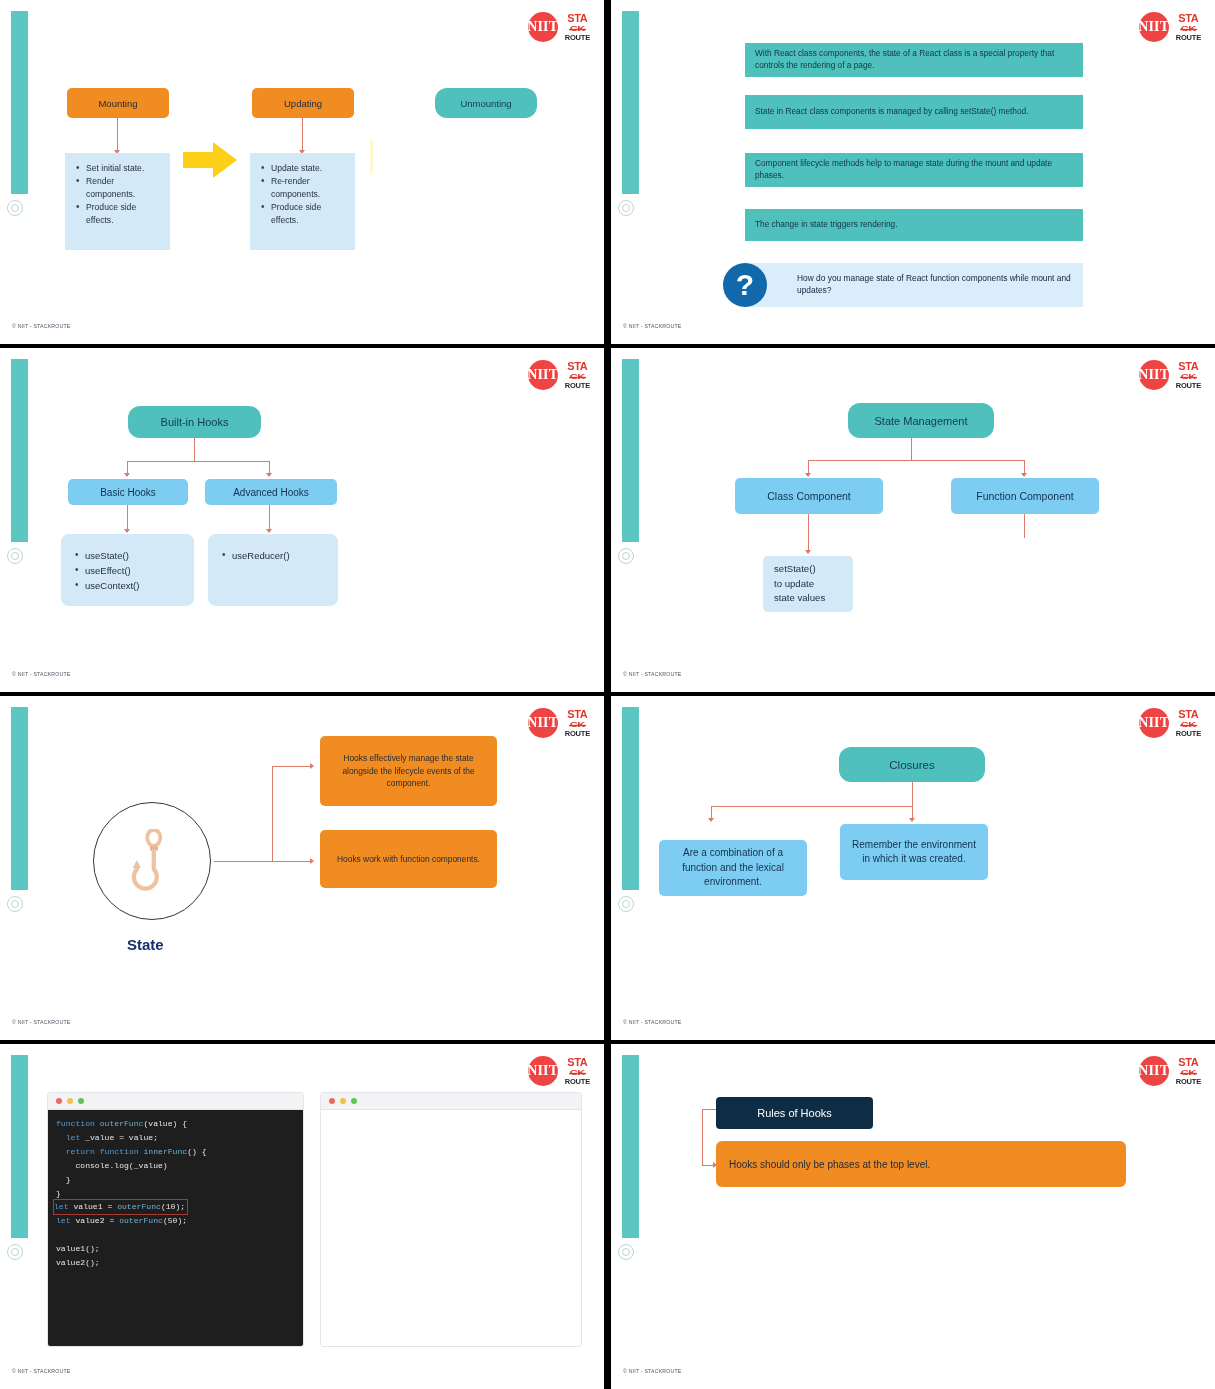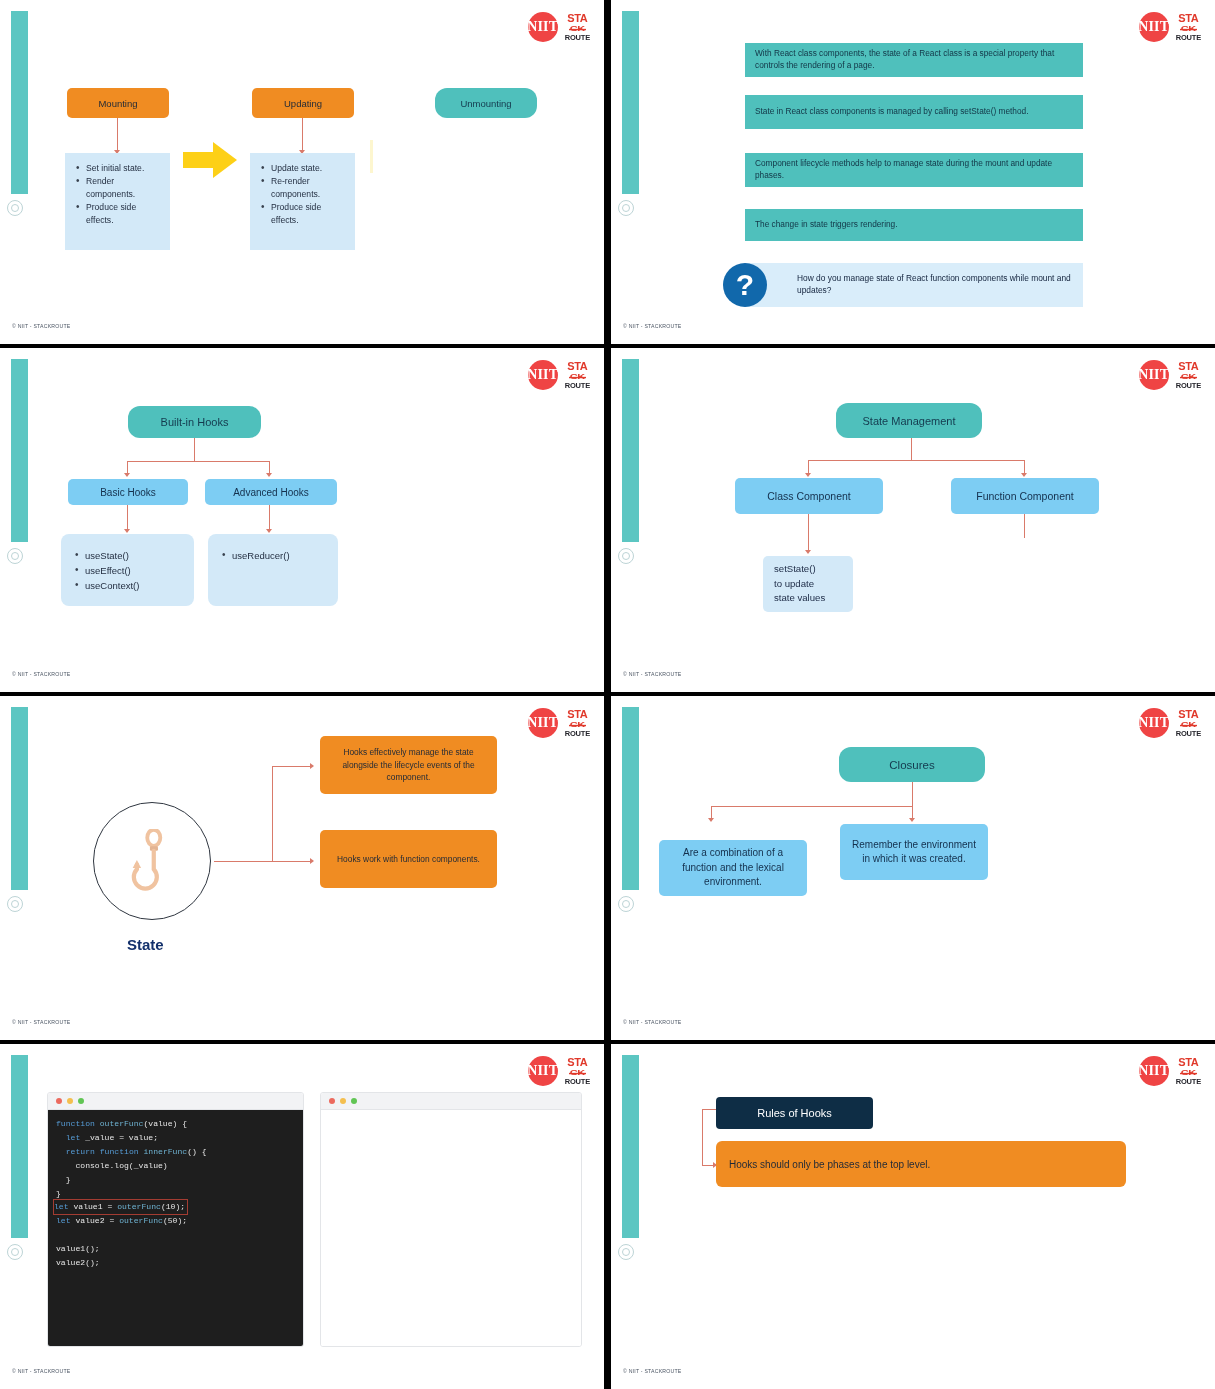--- a/index.html
+++ b/index.html
@@ -339,21 +339,21 @@
     <div class="sidebar-circle"></div>
     <div class="logo">
       <div class="logo-niit">NIIT</div>
       <div class="logo-sr">
         <span class="l1">STA</span>
         <span class="l2">CK</span>
         <span class="l3">ROUTE</span>
       </div>
     </div>
 
-    <div class="box box-teal" style="left:225px;top:55px;width:146px;height:35px;font-size:11px;">State Management</div>
+    <div class="box box-teal" style="left:237px;top:55px;width:146px;height:35px;font-size:11px;">State Management</div>
 
     <div class="ln vline" style="left:300px;top:90px;height:23px;"></div>
     <div class="ln hline" style="left:197px;top:112px;width:216px;"></div>
     <div class="ln vline" style="left:197px;top:112px;height:15px;"></div>
     <div class="arrowhead" style="left:194px;top:125px;"></div>
     <div class="ln vline" style="left:413px;top:112px;height:15px;"></div>
     <div class="arrowhead" style="left:410px;top:125px;"></div>
 
     <div class="box box-blue" style="left:124px;top:130px;width:148px;height:36px;font-size:10.5px;">Class Component</div>
     <div class="box box-blue" style="left:340px;top:130px;width:148px;height:36px;font-size:10.5px;">Function Component</div>
@@ -393,21 +393,21 @@
     </div>
     <div class="hooks-label" style="left:127px;top:240px;">State</div>
 
     <div class="ln vline" style="left:272px;top:70px;height:96px;"></div>
     <div class="ln hline" style="left:272px;top:70px;width:40px;"></div>
     <div class="arrowhead-r" style="left:310px;top:67px;"></div>
     <div class="ln hline" style="left:272px;top:165px;width:40px;"></div>
     <div class="arrowhead-r" style="left:310px;top:162px;"></div>
     <div class="ln hline" style="left:214px;top:165px;width:58px;"></div>
 
-    <div class="box box-orange" style="left:320px;top:40px;width:177px;height:58px;font-size:8.4px;line-height:1.5;padding:0 12px;">Hooks effectively manage the state alongside the lifecycle events of the component.</div>
+    <div class="box box-orange" style="left:320px;top:40px;width:177px;height:70px;font-size:8.4px;line-height:1.5;padding:0 12px;">Hooks effectively manage the state alongside the lifecycle events of the component.</div>
     <div class="box box-orange" style="left:320px;top:134px;width:177px;height:58px;font-size:8.4px;line-height:1.5;padding:0 14px;">Hooks work with function components.</div>
 
     <div class="footer">© NIIT - STACKROUTE</div>
   </div>
 
   <div class="slide">
     <div class="sidebar-bar"></div>
     <div class="sidebar-circle"></div>
     <div class="logo">
       <div class="logo-niit">NIIT</div>

